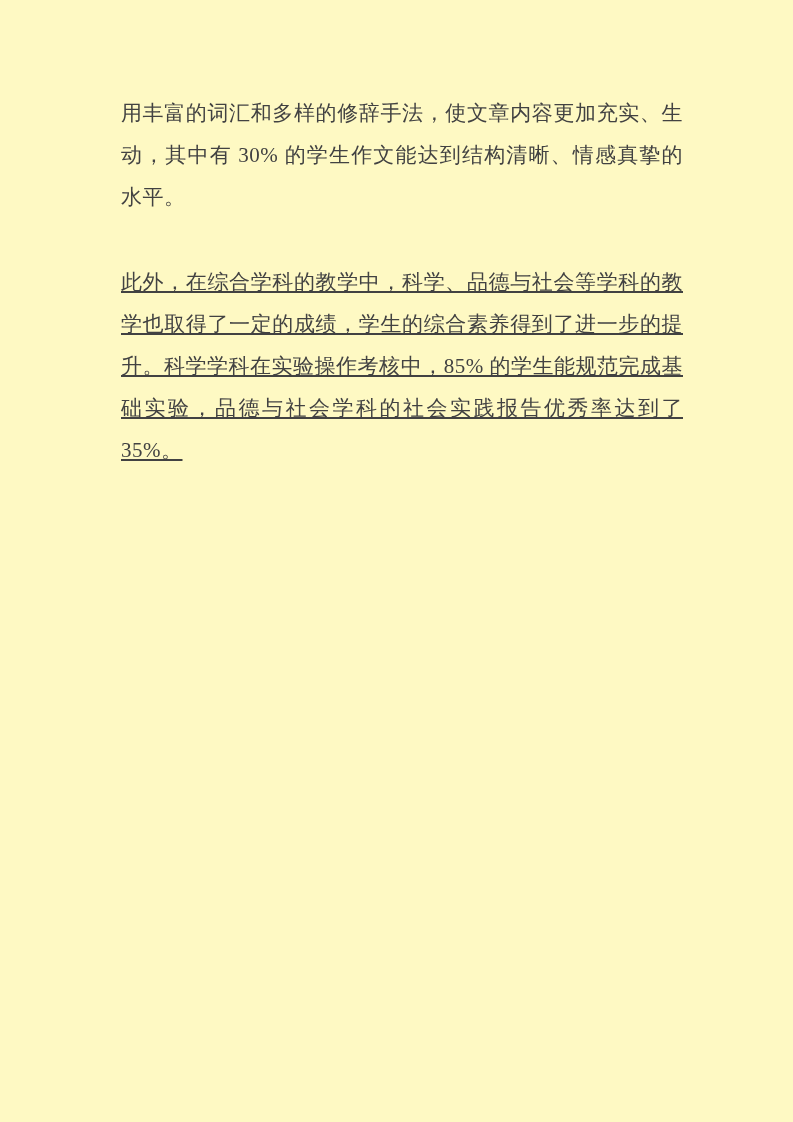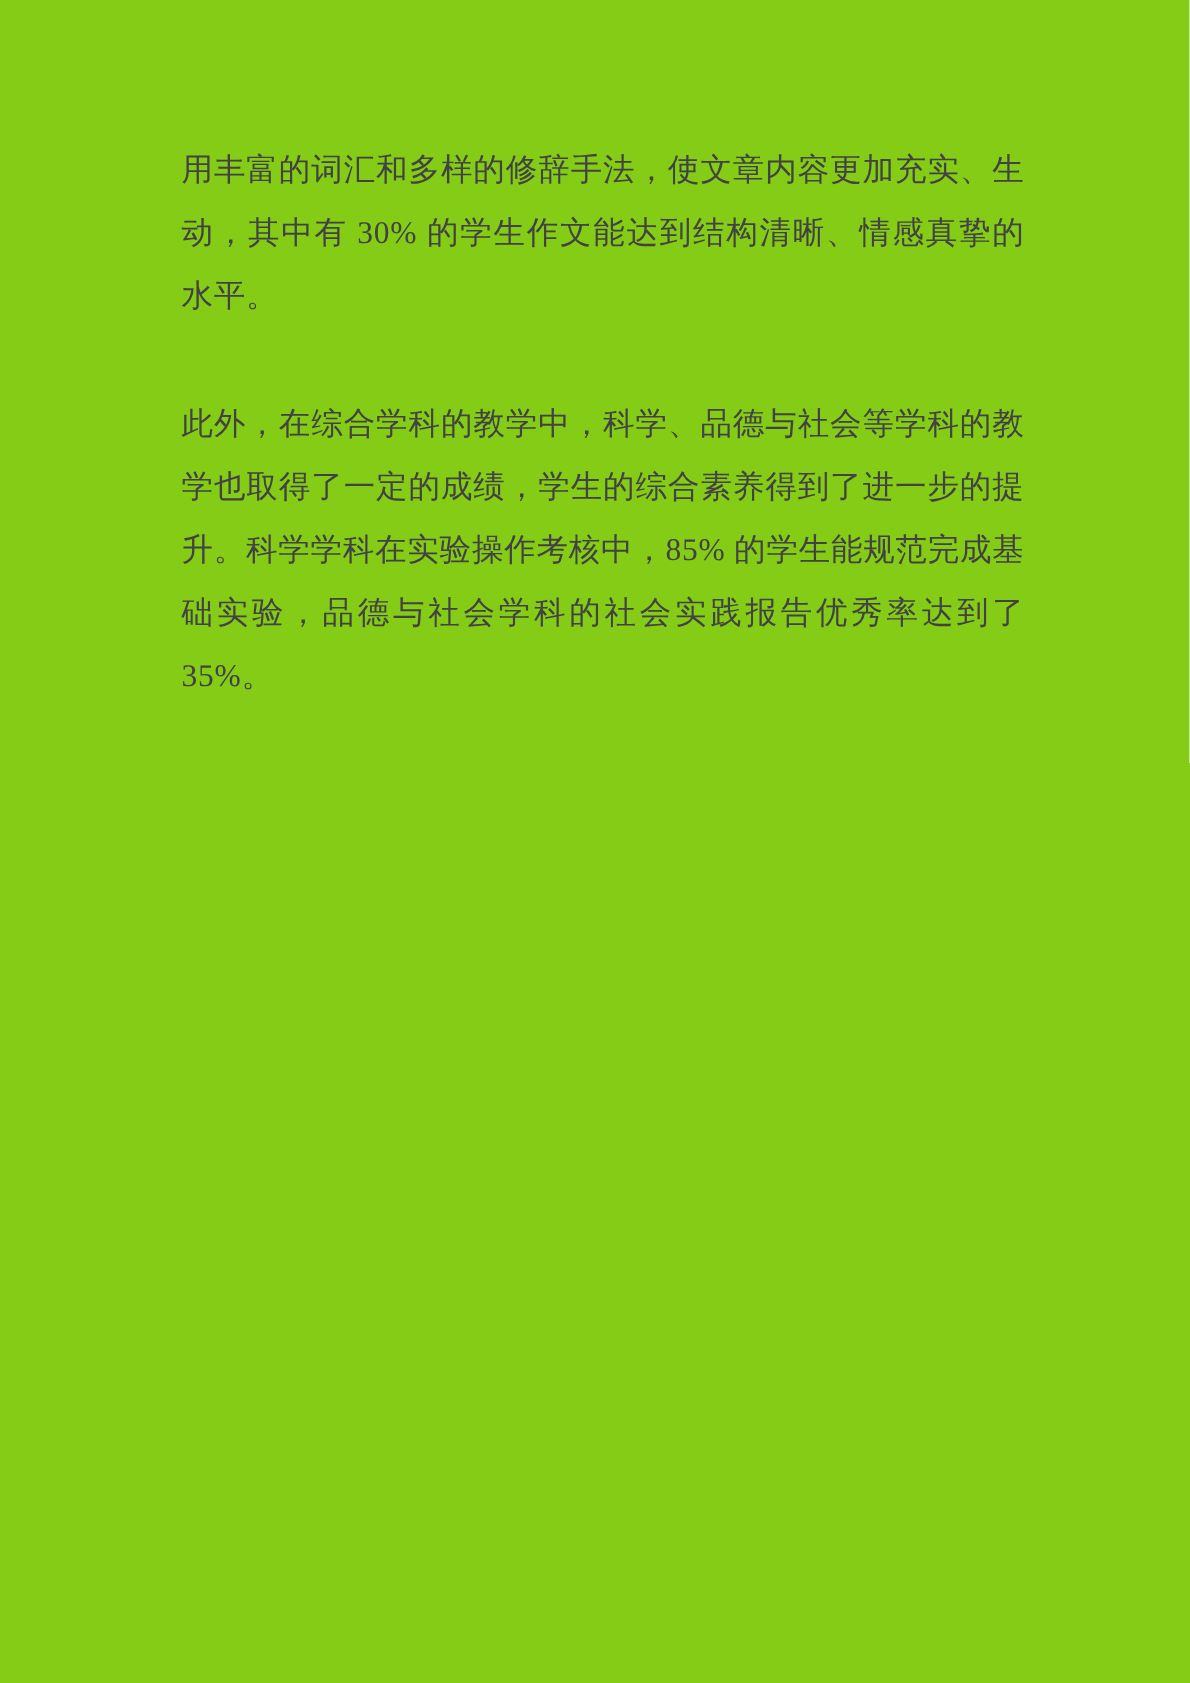--- a/index.html
+++ b/index.html
@@ -4,41 +4,42 @@
 <style>
   html, body {
     margin: 0;
     padding: 0;
     background: #ffffff;
   }
   .page {
     position: relative;
     width: 793px;
     height: 1122px;
-    background: #84cc16;
+    background: #fef9c3;
     overflow: hidden;
     font-family: "Liberation Serif", "DejaVu Serif", serif;
   }
   .text-block {
     position: absolute;
     left: 121px;
     top: 92px;
     width: 562px;
     color: #424242;
     font-size: 21px;
     line-height: 42px;
     text-align: justify;
     text-justify: inter-ideograph;
     letter-spacing: 0.5px;
   }
   .text-block p {
     margin: 0 0 43px 0;
   }
   .text-block p:last-child {
     margin-bottom: 0;
+    text-decoration: underline;
   }
 </style>
 </head>
 <body>
 
 <div class="page">
   <div class="text-block">
     <p>用丰富的词汇和多样的修辞手法，使文章内容更加充实、生动，其中有 30% 的学生作文能达到结构清晰、情感真挚的水平。</p>
     <p>此外，在综合学科的教学中，科学、品德与社会等学科的教学也取得了一定的成绩，学生的综合素养得到了进一步的提升。科学学科在实验操作考核中，85% 的学生能规范完成基础实验，品德与社会学科的社会实践报告优秀率达到了 35%。</p>
   </div>

